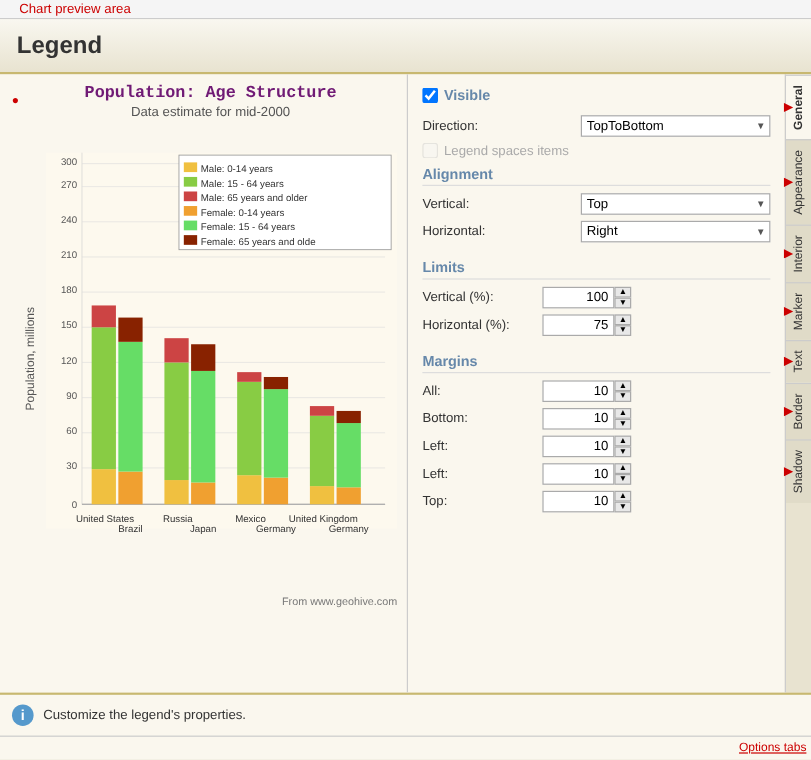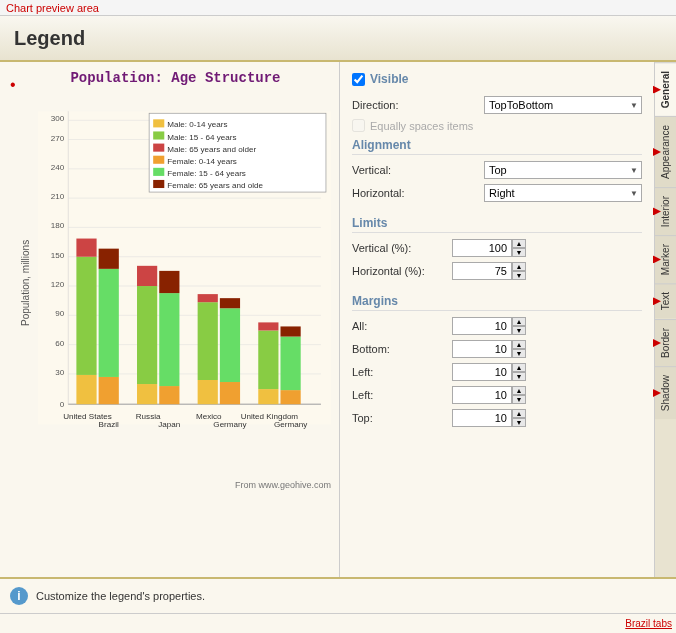--- a/index.html
+++ b/index.html
@@ -9,21 +9,21 @@
       background: #f0ede0;
       width: 676px;
       height: 633px;
       overflow: hidden;
     }
 
     
     #title-bar {
       background: #f5f5f5;
       border-bottom: 1px solid #ccc;
-      padding: 2px 6px;
+      padding: 2px 16px;
       font-size: 11px;
       color: #c00;
       height: 16px;
       display: flex;
       align-items: center;
     }
 
     
     #legend-header {
       background: linear-gradient(to bottom, #f9f7f0, #e8e3d0);
@@ -355,20 +355,21 @@
 <div id="legend-header">
   <span>Legend</span>
 </div>
 
 <div class="full-height-wrapper">
 
   <div id="chart-area">
     <div id="chart-area-wrapper">
       <span class="red-bullet">•</span>
       <div class="chart-title">Population: Age Structure</div>
+      <div class="chart-subtitle">Data estimate for mid-2000</div>
 
       <div class="chart-container">
         <div class="y-axis-label">Population, millions</div>
         <div class="chart-inner">
           <svg class="chart-svg" viewBox="0 0 290 340" xmlns="http://www.w3.org/2000/svg">
 
             <rect x="0" y="0" width="290" height="310" fill="#fdf9ee"></rect>
 
             <line x1="30" y1="0" x2="30" y2="290" stroke="#ccc" stroke-width="0.5"></line>
             <line x1="30" y1="290" x2="280" y2="290" stroke="#888" stroke-width="1"></line>
@@ -471,21 +472,21 @@
             <option>BottomToTop</option>
             <option>LeftToRight</option>
             <option>RightToLeft</option>
           </select>
         </div>
       </div>
     </div>
 
     <div class="checkbox-row checkbox-row-disabled">
       <input type="checkbox" id="chk-equally" disabled="" style="">
-      <label for="chk-equally">Equally spaces items</label>
+      <label for="chk-equally">Legend spaces items</label>
     </div>
 
     <div class="panel-section">
       <div class="section-label">Alignment</div>
 
       <div class="field-row">
         <div class="field-label">Vertical:</div>
         <div class="field-control">
           <div class="select-wrapper">
             <select class="styled-select">
@@ -644,14 +645,14 @@
   </div>
 
 </div>
 
 <div id="status-bar">
   <div class="status-icon">i</div>
   <span class="status-text">Customize the legend's properties.</span>
 </div>
 
 <div id="options-bar">
-  <span class="options-tabs-label">Brazil tabs</span>
+  <span class="options-tabs-label">Options tabs</span>
 </div>
 
 </body></html>

